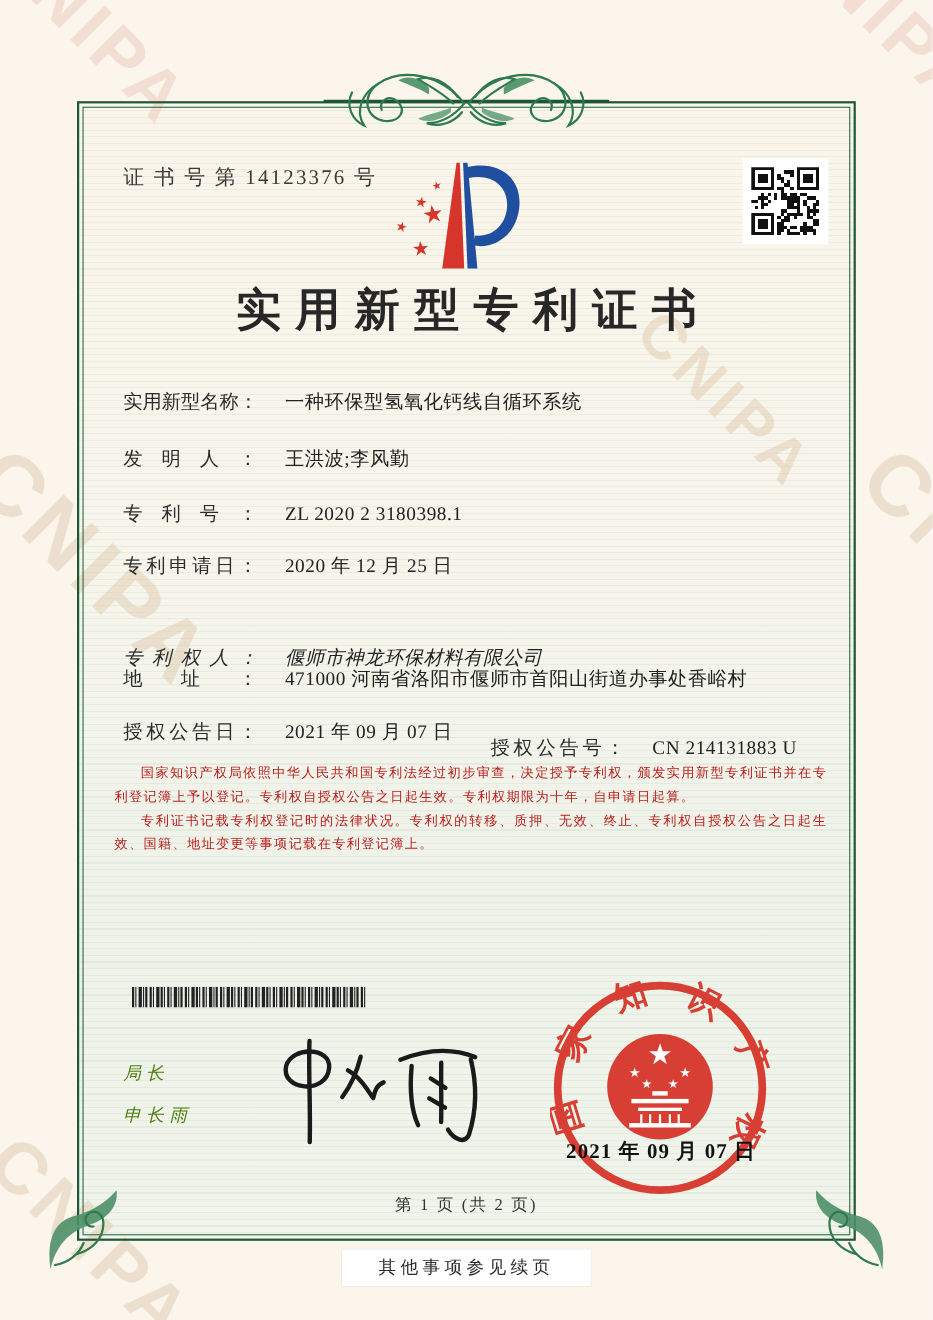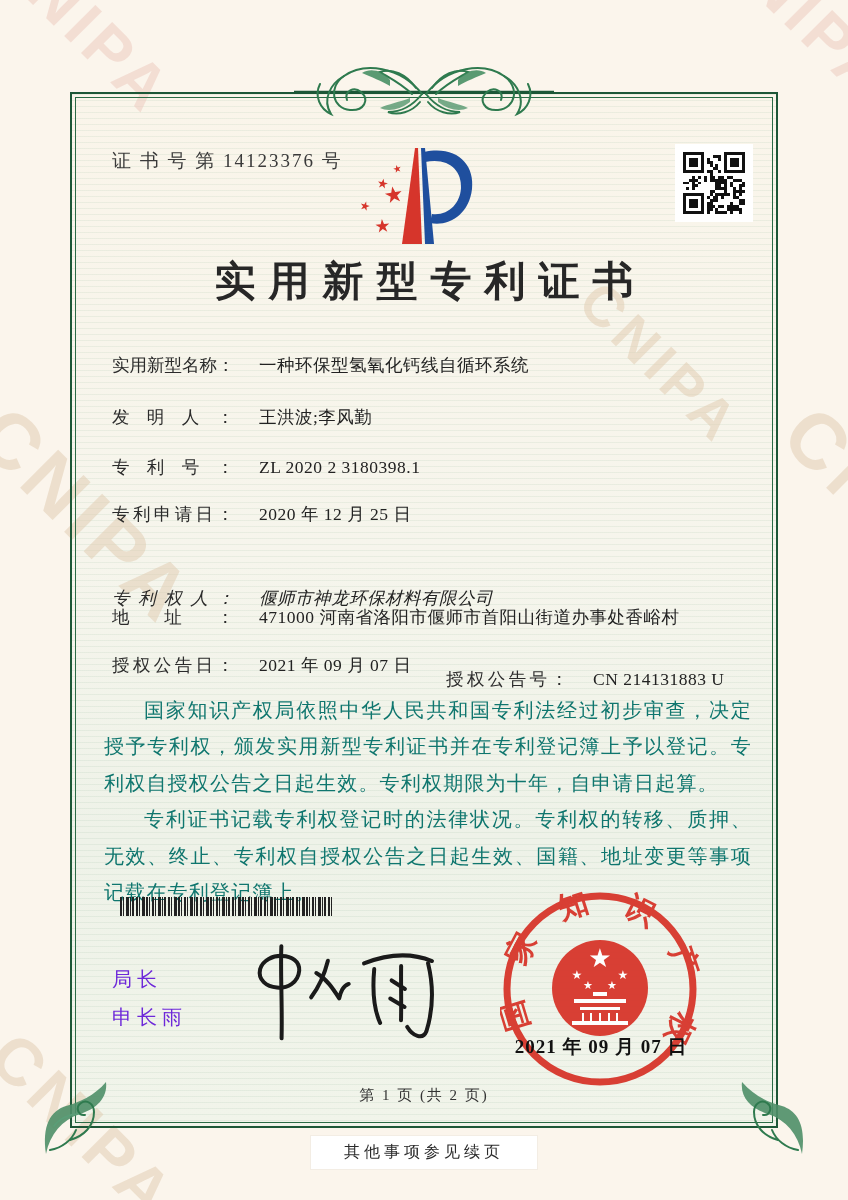--- a/index.html
+++ b/index.html
@@ -38,24 +38,24 @@
   .cert-number{ left:112px; top:148px; font-size:19px; letter-spacing:2px; color:#3a3a3a; }
   .qr-box{ left:675px; top:144px; width:78px; height:78px; background:#fff;
            display:flex; align-items:center; justify-content:center; }
   .title{ left:0; right:0; top:254px; text-align:center; font-size:41px; font-weight:bold;
           letter-spacing:13px; color:#272727; text-indent:13px; }
   .frow{ left:112px; font-size:17.5px; white-space:nowrap; }
   .frow2{ left:446px; }
   .flabel{ display:inline-block; width:122px; text-align:justify; text-align-last:justify;
            color:#2b2b2b; }
   .fvalue{ margin-left:25px; letter-spacing:0.5px; color:#222; }
-  .body-text{ left:104px; top:692px; width:648px; font-size:20px; line-height:1.82;
-              letter-spacing:1.2px; text-align:justify; color:#0f766e; }
+  .body-text{ left:104px; top:692px; width:648px; font-size:12px; line-height:1.82;
+              letter-spacing:1.2px; text-align:justify; color:#b91c1c; }
   .body-text p{ margin:0; text-indent:2em; }
-  .issuer{ left:112px; font-size:20px; letter-spacing:5px; color:#6d28d9; }
+  .issuer{ left:112px; font-size:16px; letter-spacing:5px; color:#4d7c0f;font-style:italic; }
   .seal-date{ left:506px; top:1034px; width:190px; text-align:center; font-size:19px;
               font-weight:bold; letter-spacing:1px; color:#111; }
   .page-num{ left:0; right:0; top:1086px; text-align:center; font-size:15px;
              letter-spacing:2px; color:#333; }
   .cont-note{ left:50%; transform:translateX(-50%); top:1136px; background:#ffffff;
               padding:6px 33px; font-size:16px; letter-spacing:4px; color:#2b2b2b;
               box-shadow:0 0 0 1px rgba(0,0,0,0.03); }
 </style>
 </head>
 <body>

